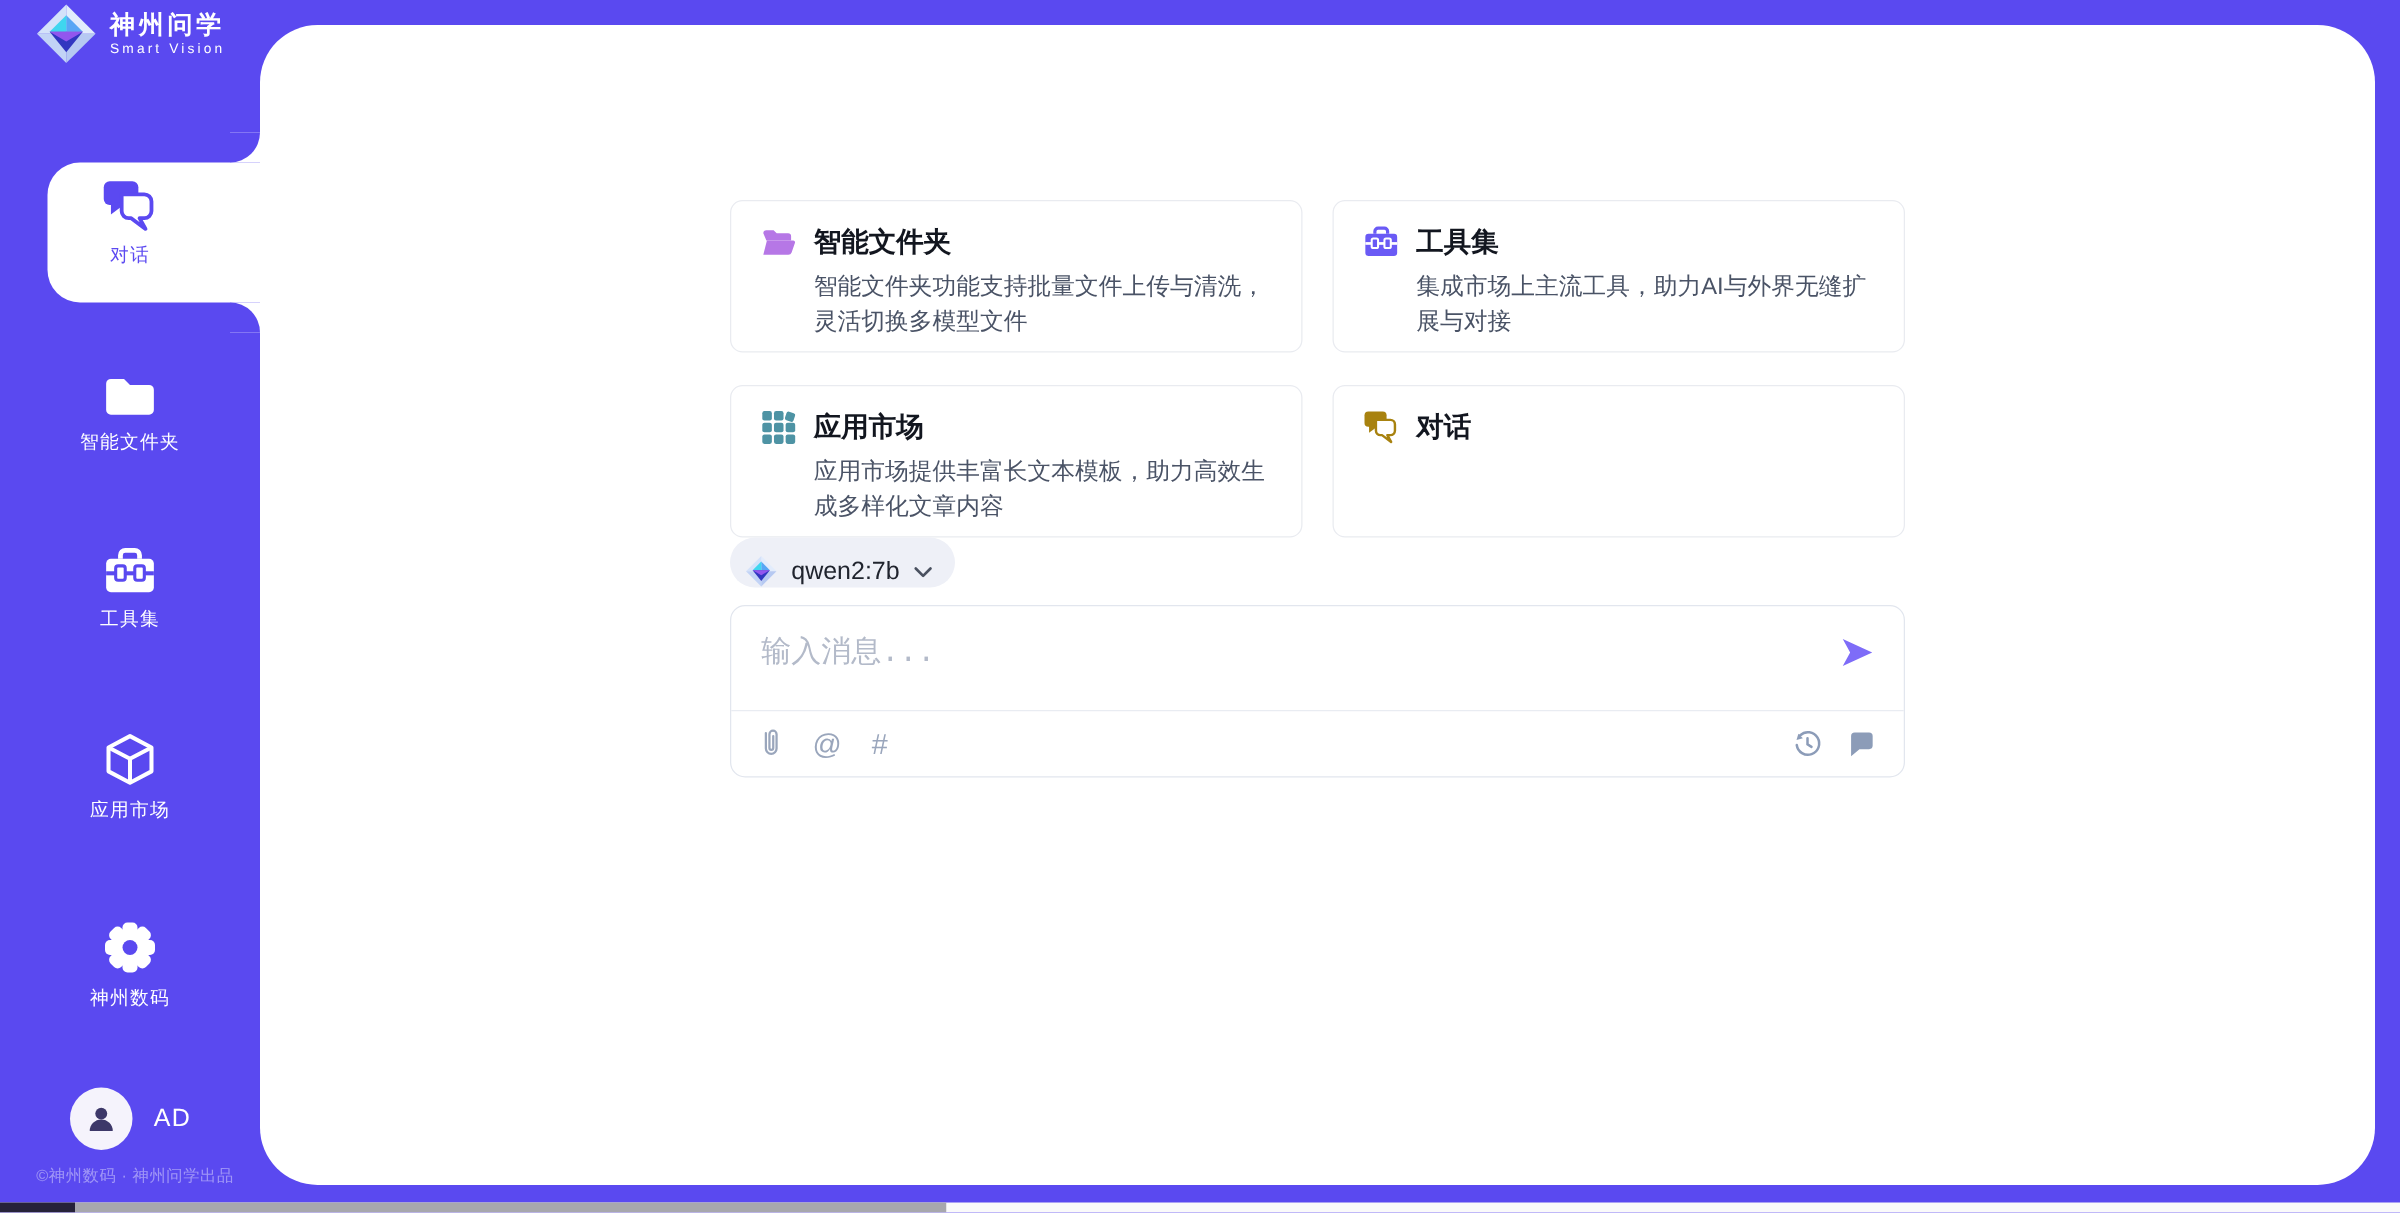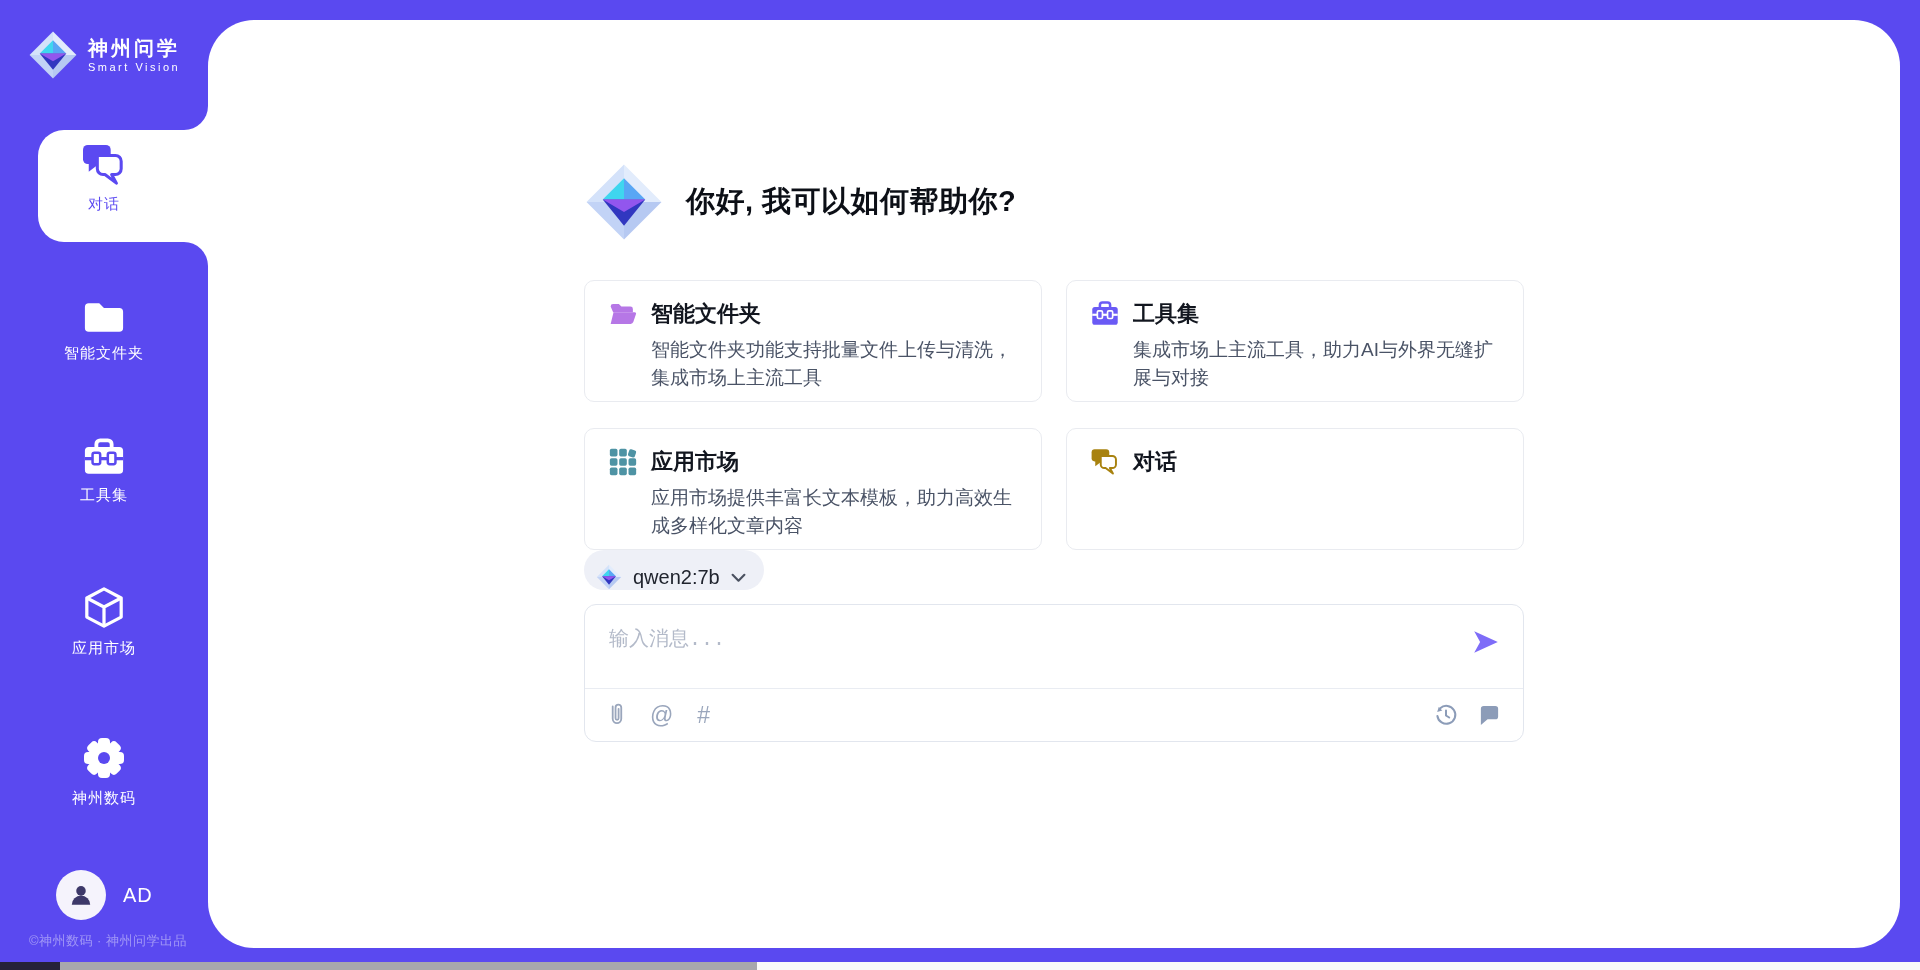--- a/index.html
+++ b/index.html
@@ -6,21 +6,21 @@
   html,body { width:1920px; height:970px; overflow:hidden; }
   body {
     font-family:"Liberation Sans","DejaVu Sans",sans-serif;
     background:#5a49f0;
     position:relative;
     -webkit-font-smoothing:antialiased;
   }
 
   
   .sidebar { position:absolute; left:0; top:0; width:208px; height:970px; }
-  .brand { position:absolute; top:30px; left:28px; display:flex; align-items:center; gap:10px; }
+  .brand { position:absolute; top:2px; left:28px; display:flex; align-items:center; gap:10px; }
   .brand .gem-svg { width:50px; height:50px; }
   .brand-name { color:#fff; font-size:20px; font-weight:bold; letter-spacing:3px; line-height:1.1; }
   .brand-sub { color:#fff; font-size:11px; letter-spacing:2.5px; margin-top:2px; }
 
   .nav-item { position:absolute; left:0; width:208px; display:flex; flex-direction:column;
               align-items:center; gap:9px; color:#fff; cursor:pointer; z-index:3; }
   .nav-item svg { --knock:#5a49f0; }
   .nav-label { font-size:15px; letter-spacing:1px; }
   .nav-chat   { top:144px; color:#5b49f1; }
   .nav-chat svg { --knock:#ffffff; }
@@ -72,21 +72,21 @@
                 background:#eef0f7; display:flex; align-items:center; gap:11px; padding:14px 18px 0 12px;
                 cursor:pointer; }
   .model-pill .gem-svg { width:26px; height:26px; }
   .model-name { font-size:20px; color:#20242e; }
   .model-pill .chev { width:15px; height:10px; margin-top:2px; }
 
   .composer { margin-top:14px; height:138px; border:1px solid #e2e6ee; border-radius:12px;
               background:#fff; display:flex; flex-direction:column; position:relative; }
   .composer-top { flex:1; position:relative; }
   .composer textarea { width:calc(100% - 90px); height:100%; border:none; outline:none; resize:none;
-              background:transparent; padding:20px 0 0 24px; font-size:20px; color:#1d4ed8;
+              background:transparent; padding:20px 0 0 24px; font-size:24px; color:#1d4ed8;
               font-family:Liberation Mono, monospace; }
   .composer textarea::placeholder { color:#b3bac9; }
   .send-btn { position:absolute; top:22px; right:22px; width:30px; height:30px; border:none;
               background:transparent; cursor:pointer; padding:0; }
   .composer-bar { height:53px; border-top:1px solid #e9ecf2; display:flex; align-items:center;
               padding:0 22px; gap:24px; color:#9aa6bc; }
   .bar-right { margin-left:auto; display:flex; align-items:center; gap:20px; }
   .glyph-icon { font-size:23px; line-height:1; color:#9aa6bc; cursor:pointer; }
   .bar-icon { cursor:pointer; display:flex; }
 
@@ -243,36 +243,30 @@
     </div>
     <span class="user-initials">AD</span>
   </div>
 
   <div class="copyright">©神州数码 · 神州问学出品</div>
 </div>
 
 <div class="panel">
   <div class="content">
 
-    <div class="greeting">
-      <svg class="gem-svg">
-          <use href="#gem"></use>
-        </svg>
-      <div class="greeting-title">你好, 我可以如何帮助你?</div>
-    </div>
 
     <div class="cards">
       <div class="card">
         <div class="card-head">
           <svg class="c-folder">
               <use href="#ic-folder-open"></use>
             </svg>
           <span class="card-title">智能文件夹</span>
         </div>
-        <div class="card-desc">智能文件夹功能支持批量文件上传与清洗，集成市场上主流工具</div>
+        <div class="card-desc">智能文件夹功能支持批量文件上传与清洗，灵活切换多模型文件</div>
       </div>
 
       <div class="card">
         <div class="card-head">
           <svg class="c-tool">
               <use href="#ic-toolbox"></use>
             </svg>
           <span class="card-title">工具集</span>
         </div>
         <div class="card-desc">集成市场上主流工具，助力AI与外界无缝扩展与对接</div>

